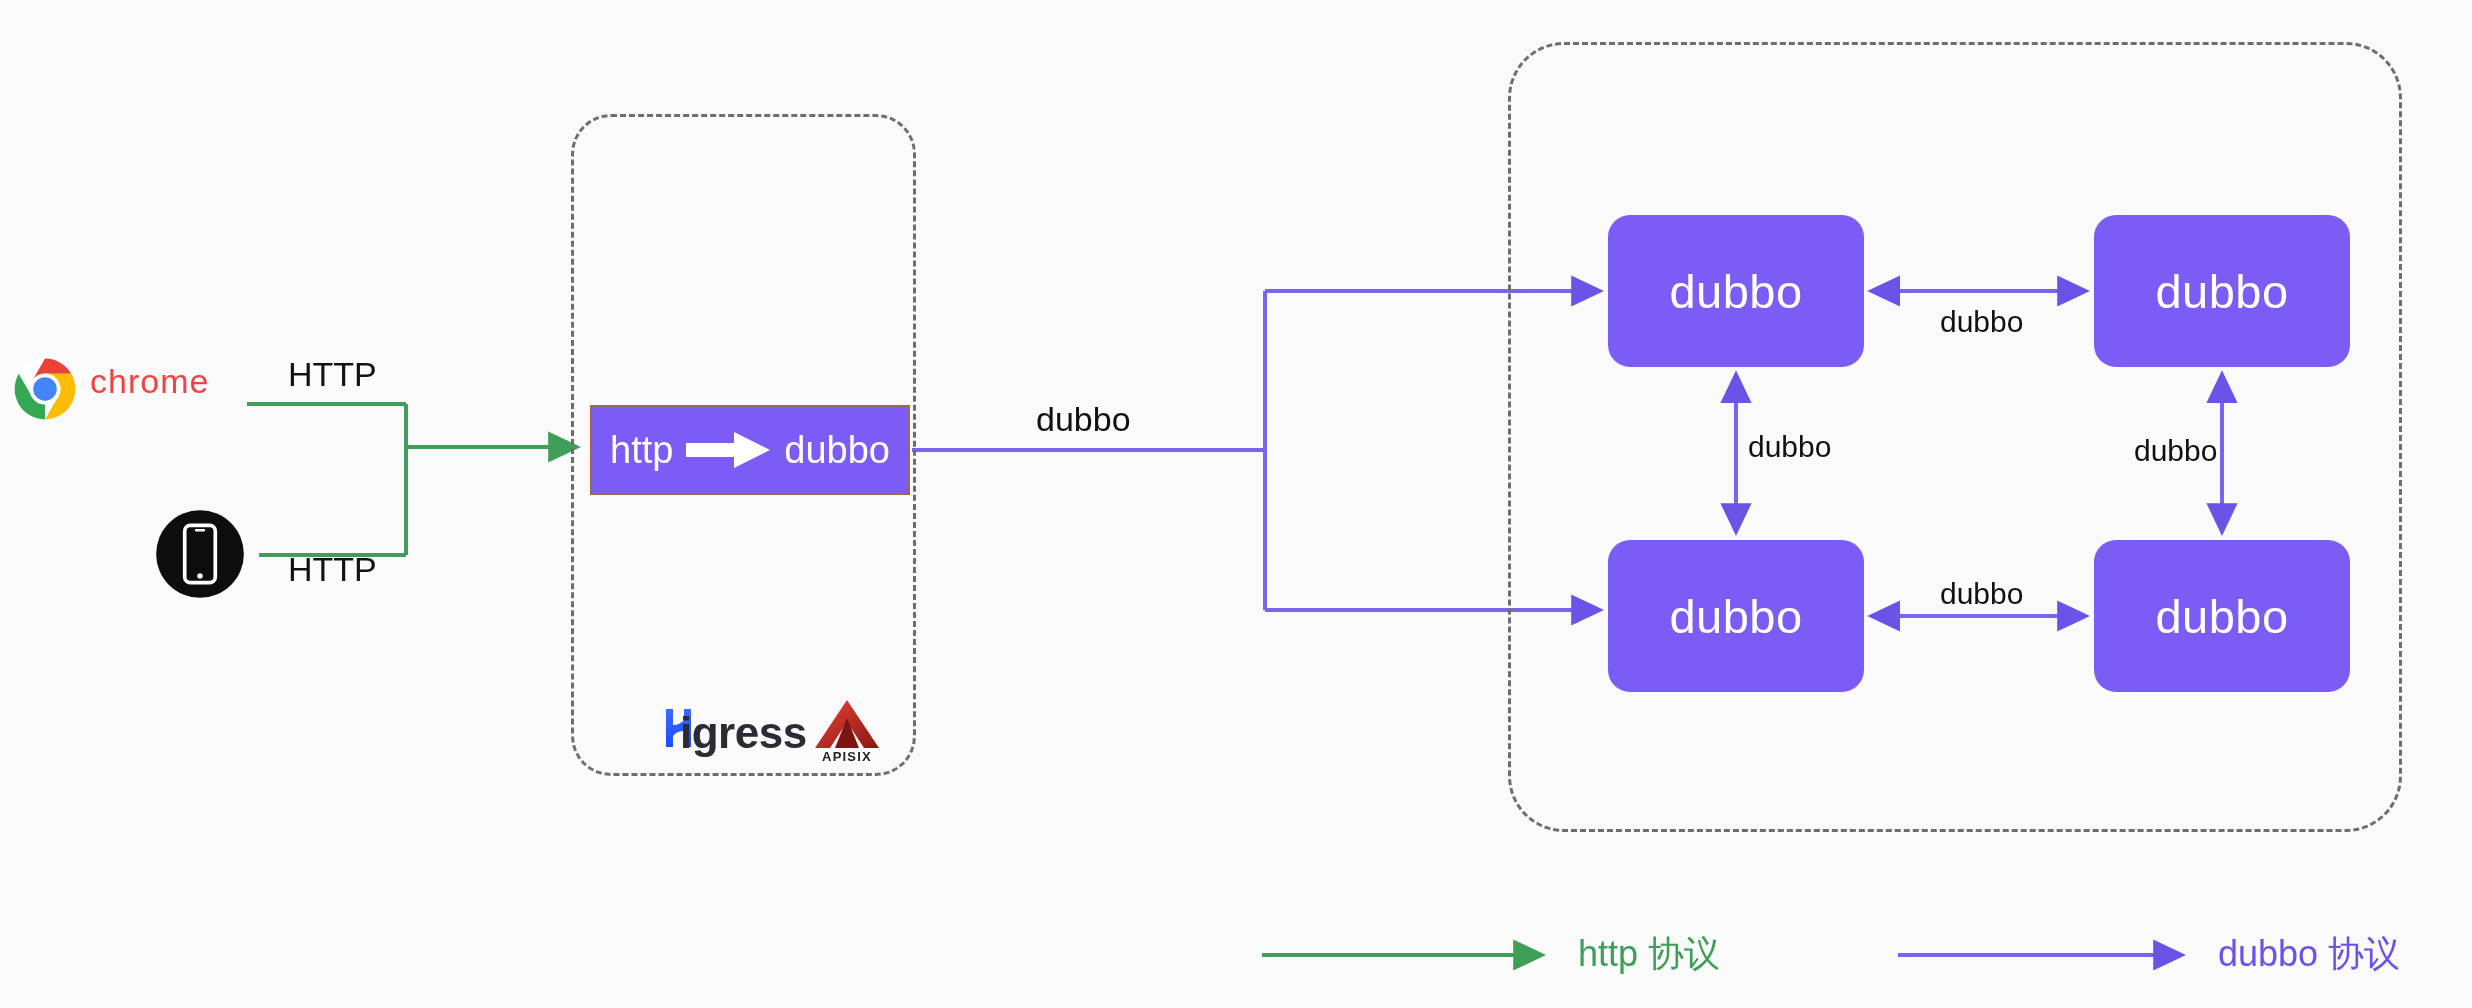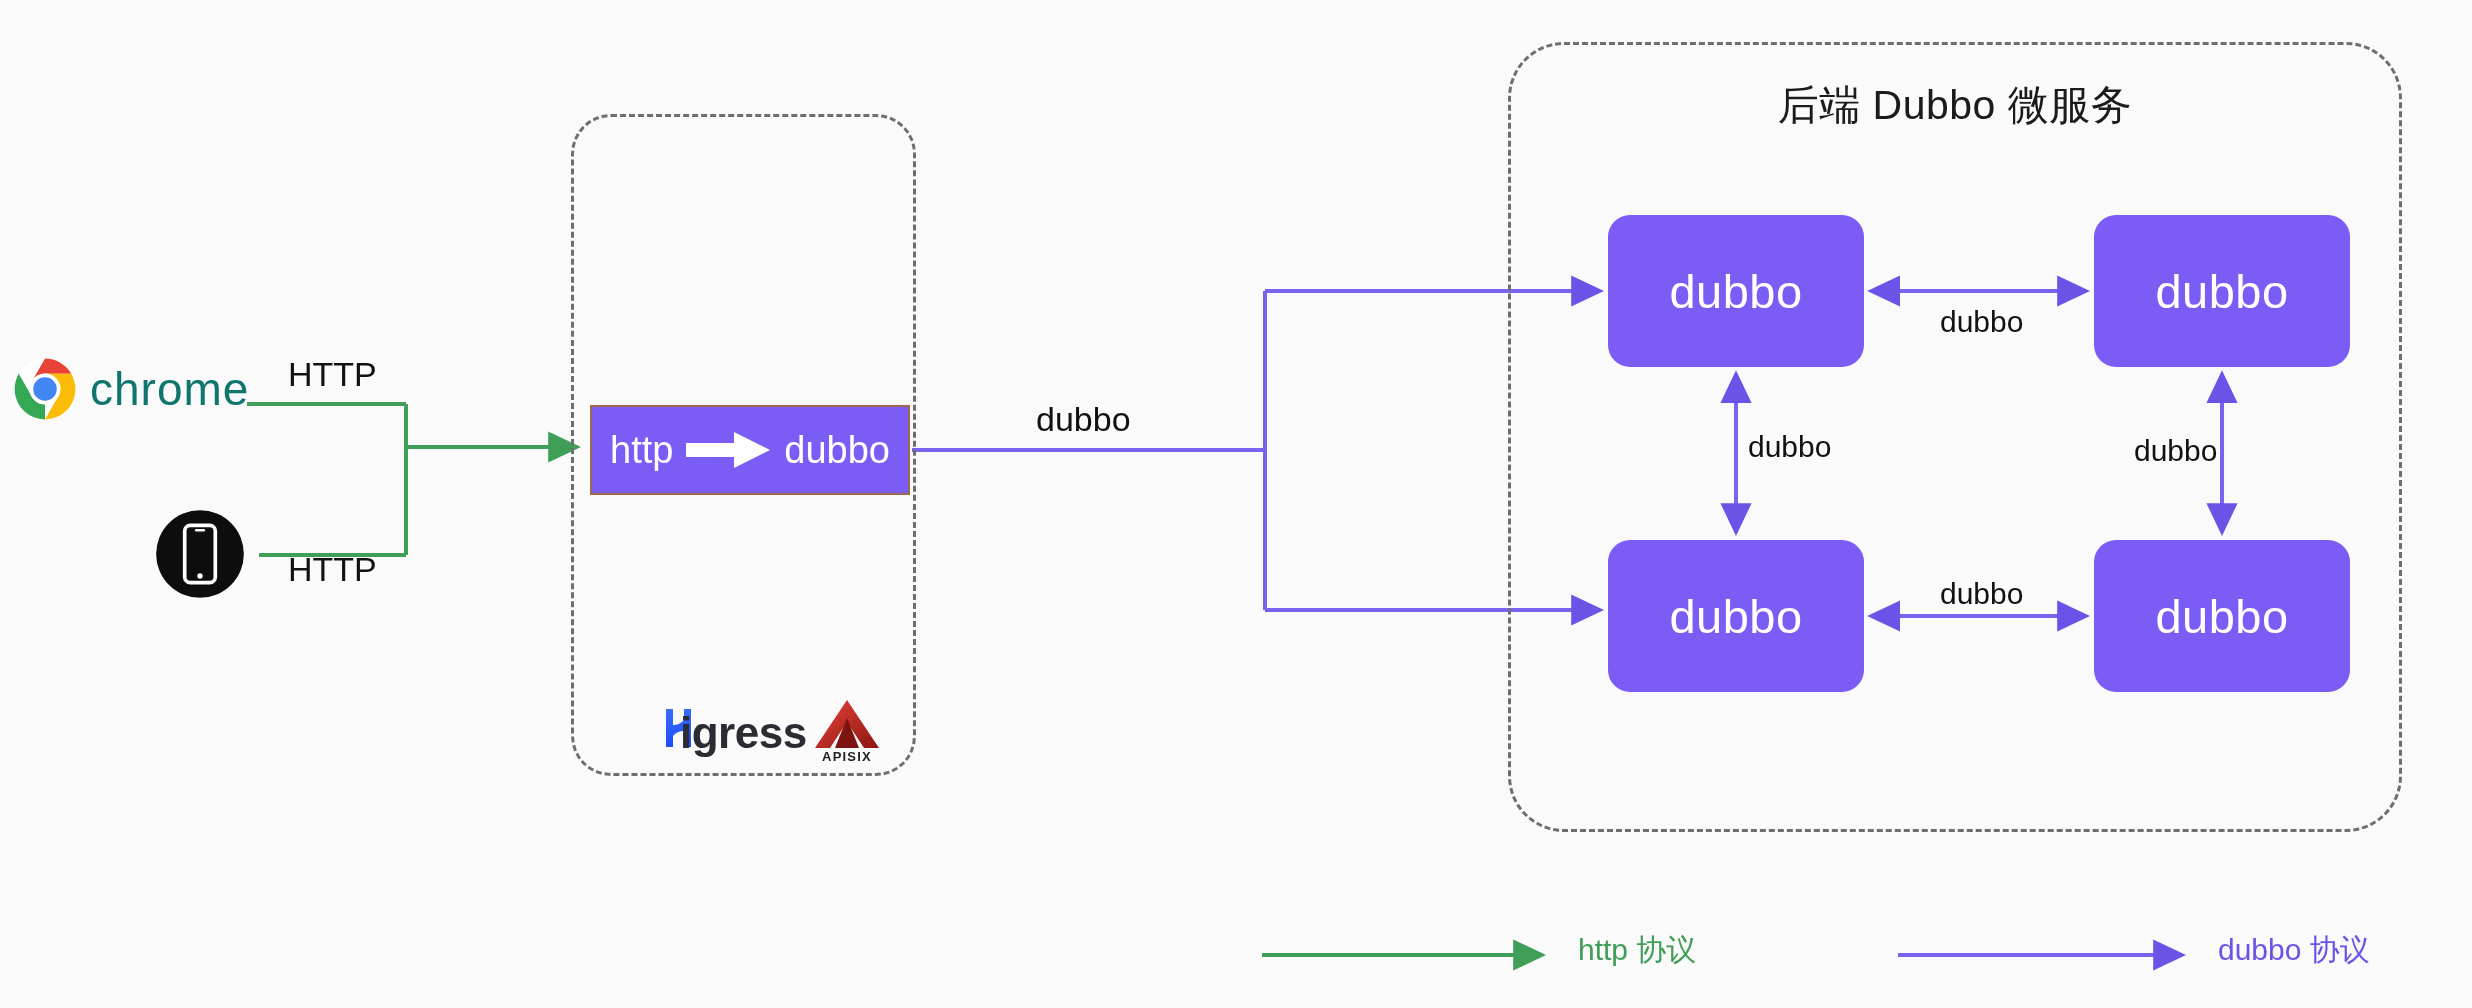--- a/index.html
+++ b/index.html
@@ -55,28 +55,28 @@
   .edge-label.big{font-size:34px;}
   #lbl-http-top{left:288px;top:355px;}
   #lbl-http-bottom{left:288px;top:550px;}
   #lbl-dubbo-gw{left:1036px;top:400px;}
   #lbl-dubbo-top{left:1940px;top:305px;}
   #lbl-dubbo-bottom{left:1940px;top:577px;}
   #lbl-dubbo-left{left:1748px;top:430px;}
   #lbl-dubbo-right{left:2134px;top:434px;}
 
   
-  .legend-text{position:absolute;font-size:30px;white-space:nowrap;}
+  .legend-text{position:absolute;font-size:36px;white-space:nowrap;}
   #legend-http-text{left:1578px;top:930px;color:#3f9e57;}
   #legend-dubbo-text{left:2218px;top:930px;color:#6c53e8;}
 
   
   #chrome-logo{left:14px;top:358px;width:62px;height:62px;}
   #chrome-word{
-    position:absolute;left:90px;top:362px;font-size:46px;color:#0f766e;
+    position:absolute;left:90px;top:362px;font-size:34px;color:#ef4444;
     letter-spacing:1px;
   }
   #phone-icon{left:149px;top:503px;width:102px;height:102px;}
 
   
   #higress-logo{left:660px;top:705px;width:132px;height:46px;}
   #higress-word{
     position:absolute;left:680px;top:708px;font-size:44px;font-weight:bold;
     color:#2b2b33;letter-spacing:-.5px;
   }
@@ -131,21 +131,20 @@
 
     <g fill="none" stroke-width="4">
       <path d="M1262,955 L1542,955" stroke="#3f9e57" marker-end="url(#arrow-green)"></path>
       <path d="M1898,955 L2182,955" stroke="#7a63ef" marker-end="url(#arrow-purple)"></path>
     </g>
   </svg>
 
   <div class="dashed-box" id="gateway-container"></div>
   <div class="dashed-box" id="backend-container"></div>
 
-  <div class="container-title" id="backend-title">后端 Dubbo 微服务</div>
 
   <svg class="abs" id="chrome-logo" viewBox="0 0 100 100">
     <circle cx="50" cy="50" r="49" fill="#ffffff"></circle>
     <path d="M50,1 A49,49 0 0,1 92.4,25.5 L50,25.5 A24.5,24.5 0 0,0 28.8,38 z" fill="#ea4335"></path>
     <path d="M92.4,25.5 A49,49 0 0,1 50,99 L71.2,62.2 A24.5,24.5 0 0,0 71.2,37.8 L50,25.5 z" fill="#fbbc05"></path>
     <path d="M50,99 A49,49 0 0,1 7.6,25.5 L28.8,62.2 A24.5,24.5 0 0,0 50,74.5 z" fill="#34a853"></path>
     <circle cx="50" cy="50" r="25" fill="#ffffff"></circle>
     <circle cx="50" cy="50" r="19" fill="#4285f4"></circle>
   </svg>
   <div id="chrome-word">chrome</div>

